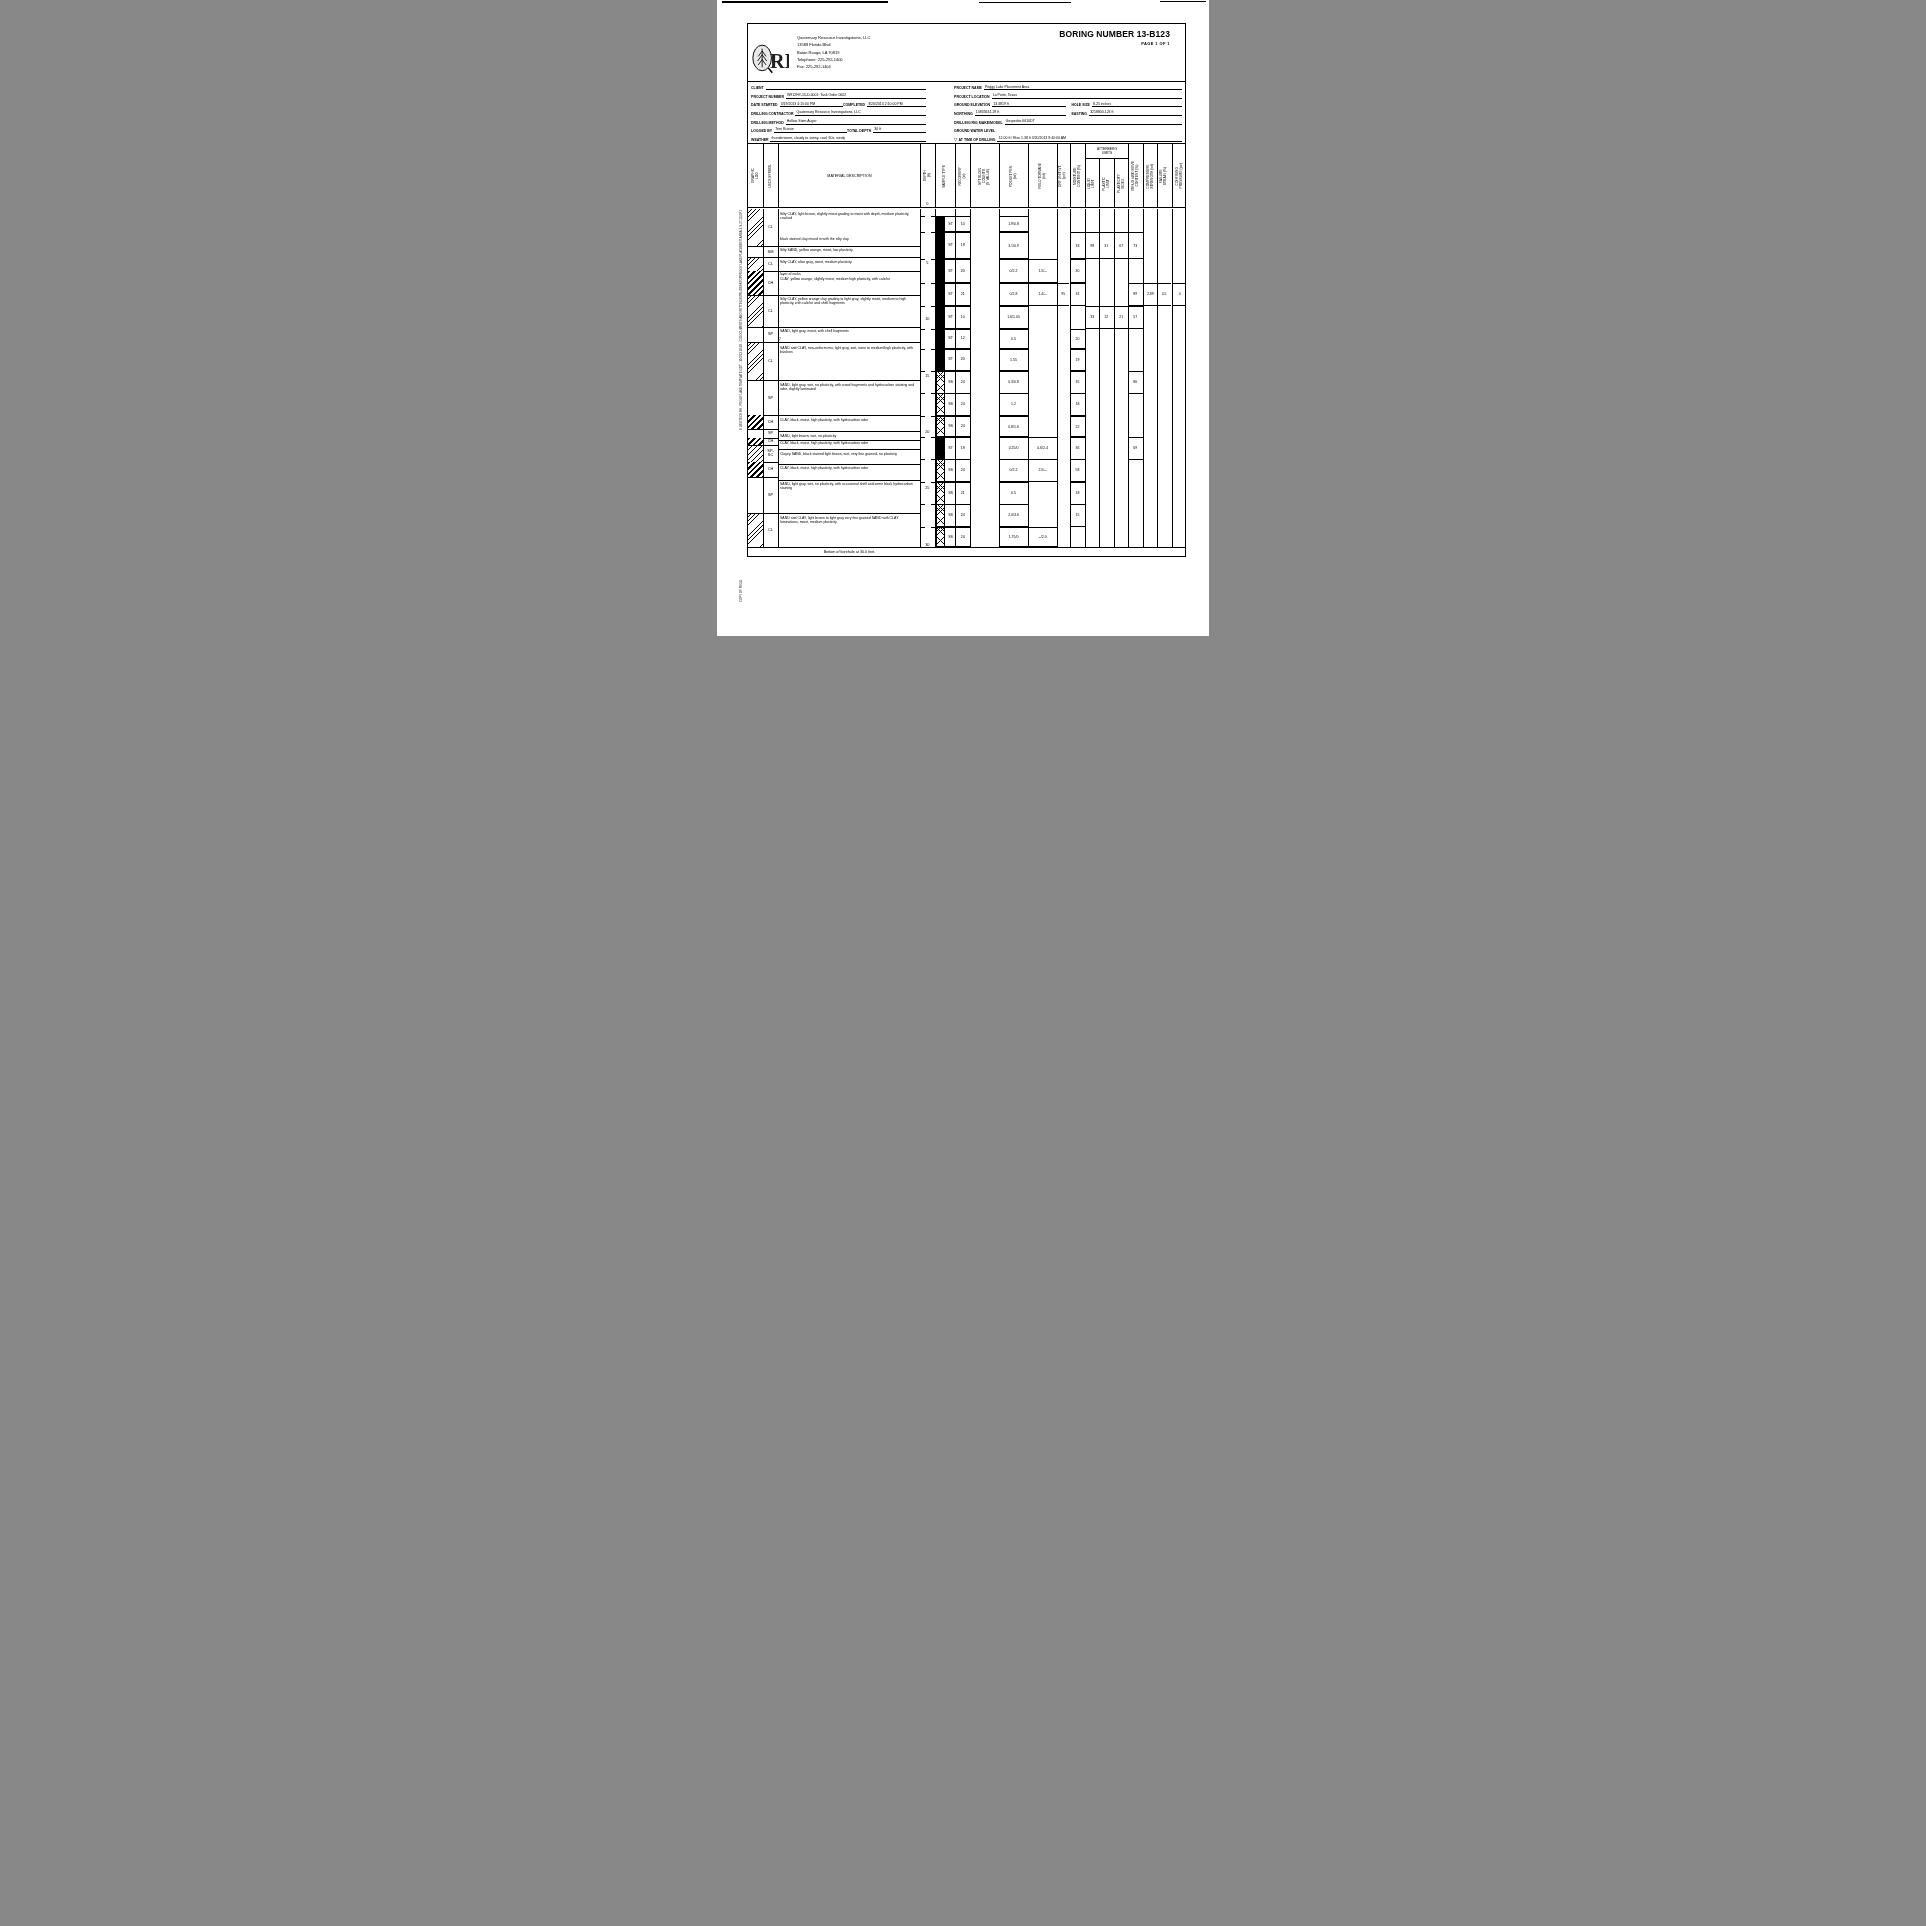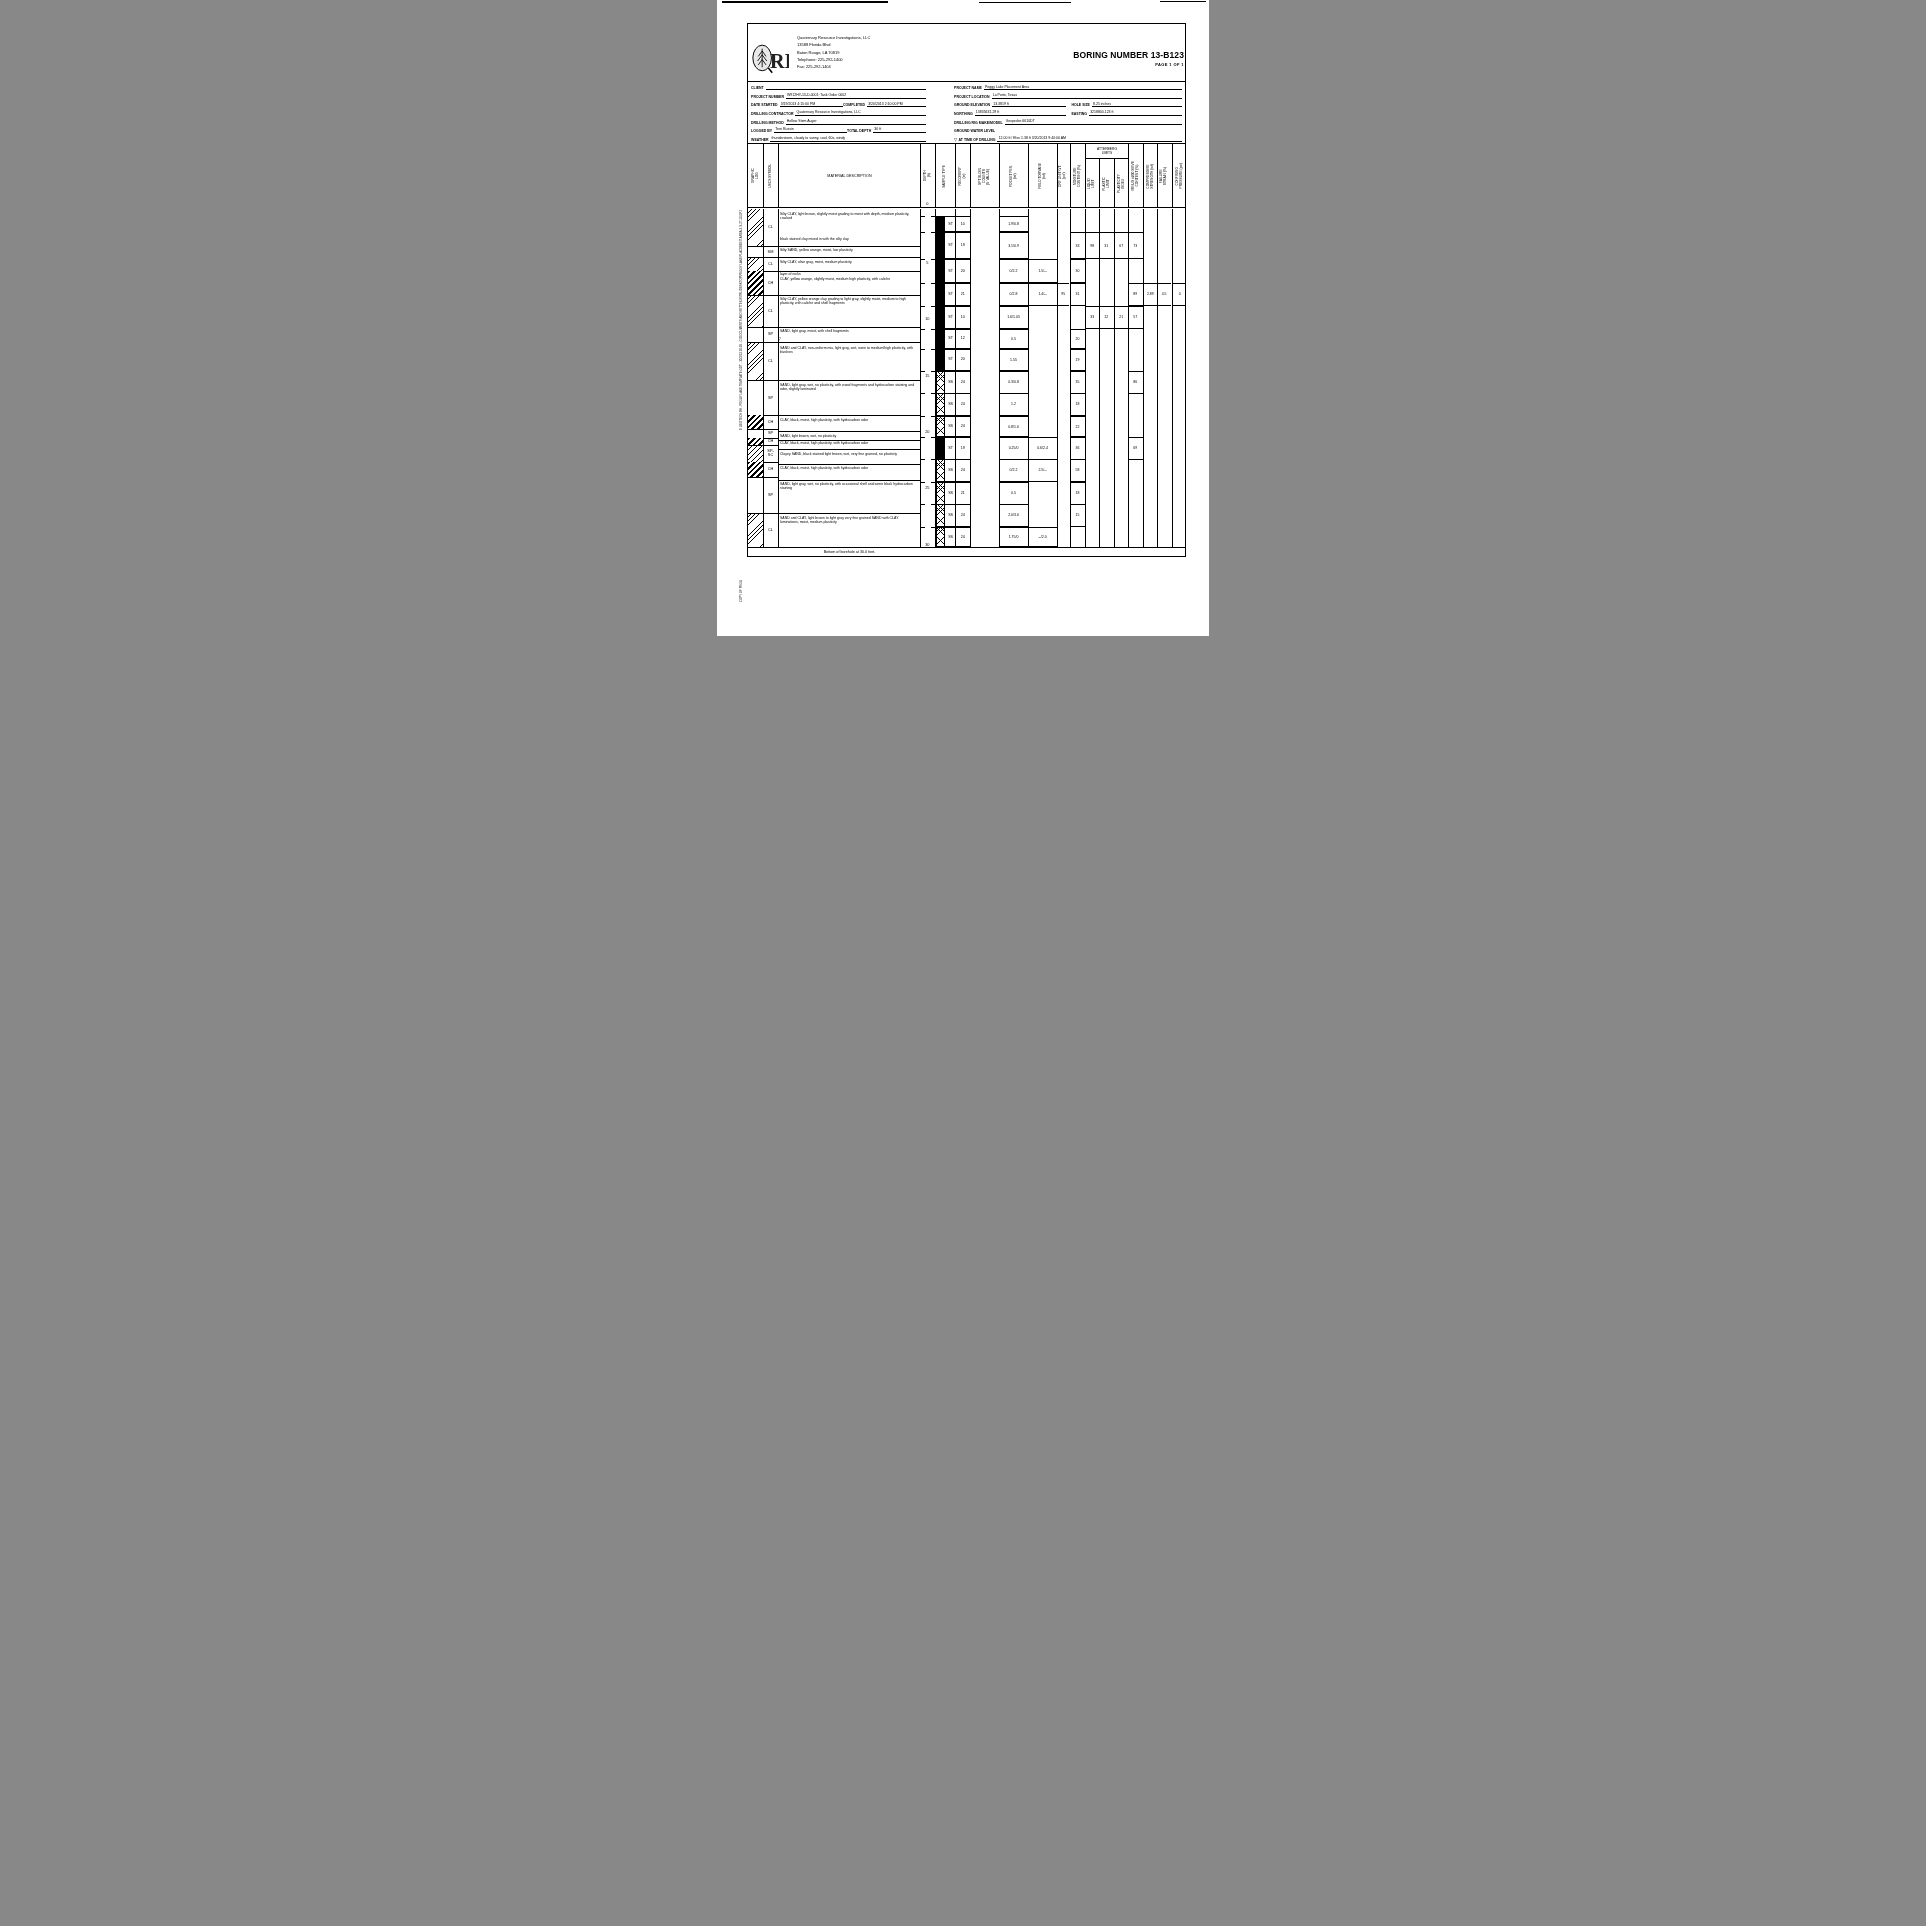--- a/index.html
+++ b/index.html
@@ -11,21 +11,21 @@
   .a3{left:443px;top:1.2px;width:46px;height:1.2px;}
   .sidebar-text{position:absolute;display:flex;align-items:center;justify-content:center;}
   .vtext{writing-mode:vertical-rl;transform:rotate(180deg);white-space:pre;text-align:center;}
   .side-path{left:21.6px;top:139px;width:5.4px;height:362px;font-size:2.9px;color:#111;}
   .side-copy{left:21.6px;top:566px;width:5.4px;height:50px;font-size:2.9px;color:#111;}
   .frame{position:absolute;left:30px;top:23px;width:439px;height:534px;border:0.8px solid #000;box-sizing:border-box;}
   
   .head-block{position:absolute;left:0;top:0;width:100%;height:57px;}
   .logo{position:absolute;left:3.9px;top:20px;width:37px;height:31px;}
   .company{position:absolute;left:49px;top:10px;font-size:4px;line-height:7.3px;}
-  .title-wrap{position:absolute;right:1px;top:4.6px;text-align:right;margin-top:21px;}
+  .title-wrap{position:absolute;right:15px;top:4.6px;text-align:right;}
   .boring-title{font-size:8.5px;font-weight:bold;letter-spacing:0.1px;}
   .page-label{font-size:4px;font-weight:bold;margin-top:2.3px;letter-spacing:0.4px;}
   .head-sep{position:absolute;left:0;right:0;top:57px;height:0;border-top:0.8px solid #000;}
   
   .info-block{position:absolute;left:0;top:58px;width:100%;height:62px;font-size:3.5px;}
   .irow{position:absolute;left:3.1px;right:3.1px;display:flex;}
   .kv{display:flex;align-items:flex-end;}
   .kv .k{font-weight:bold;white-space:nowrap;margin-right:1.9px;}
   .kv .v{flex:1;border-bottom:0.4px solid #000;white-space:nowrap;padding:0 1.2px 0.4px 1.2px;min-height:4.2px;}
   .wsym{font-size:4.2px;margin-right:1.2px;line-height:3.5px;}

